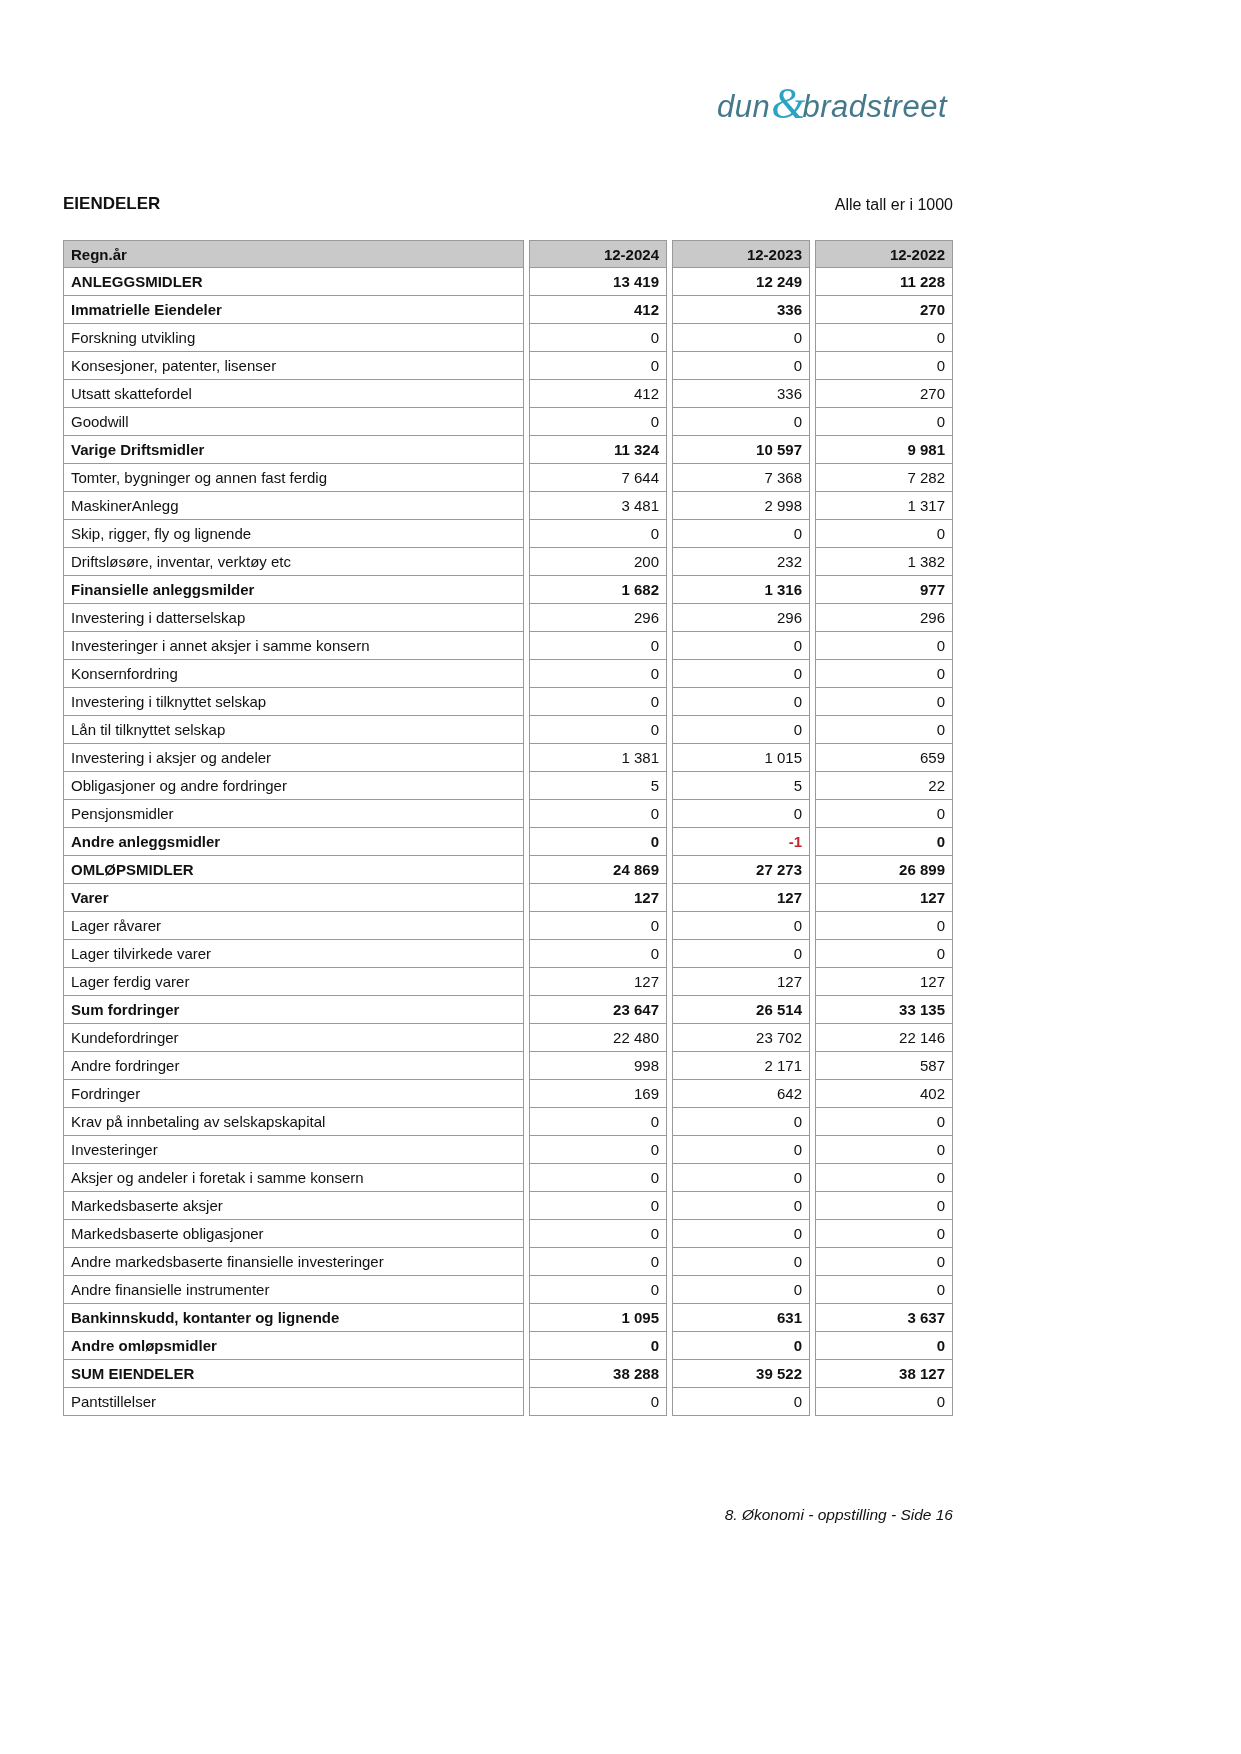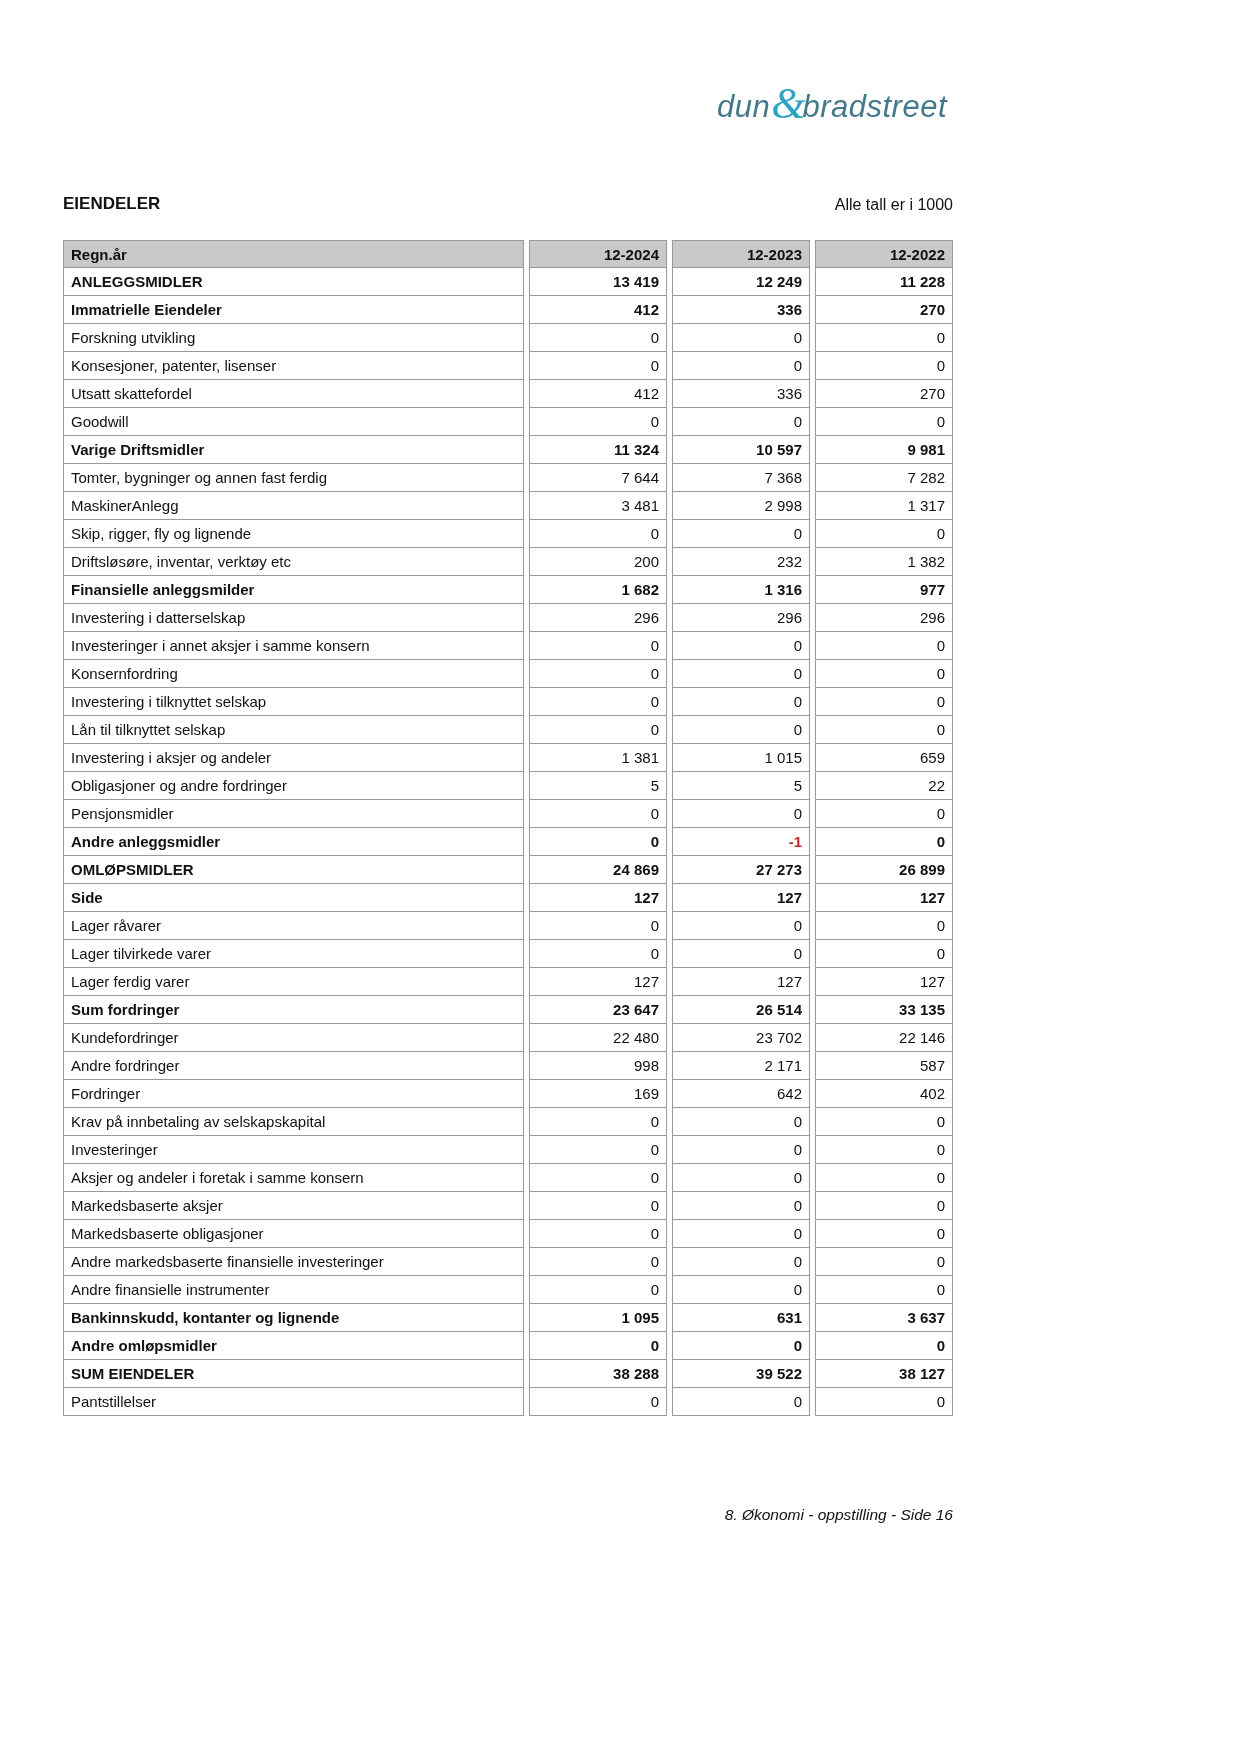--- a/index.html
+++ b/index.html
@@ -234,21 +234,21 @@
           <td class="num negative">-1</td>
           <td class="num">0</td>
         </tr>
         <tr class="bold">
           <td>OMLØPSMIDLER</td>
           <td class="num">24 869</td>
           <td class="num">27 273</td>
           <td class="num">26 899</td>
         </tr>
         <tr class="bold">
-          <td>Side</td>
+          <td>Varer</td>
           <td class="num">127</td>
           <td class="num">127</td>
           <td class="num">127</td>
         </tr>
         <tr>
           <td>Lager råvarer</td>
           <td class="num">0</td>
           <td class="num">0</td>
           <td class="num">0</td>
         </tr>

